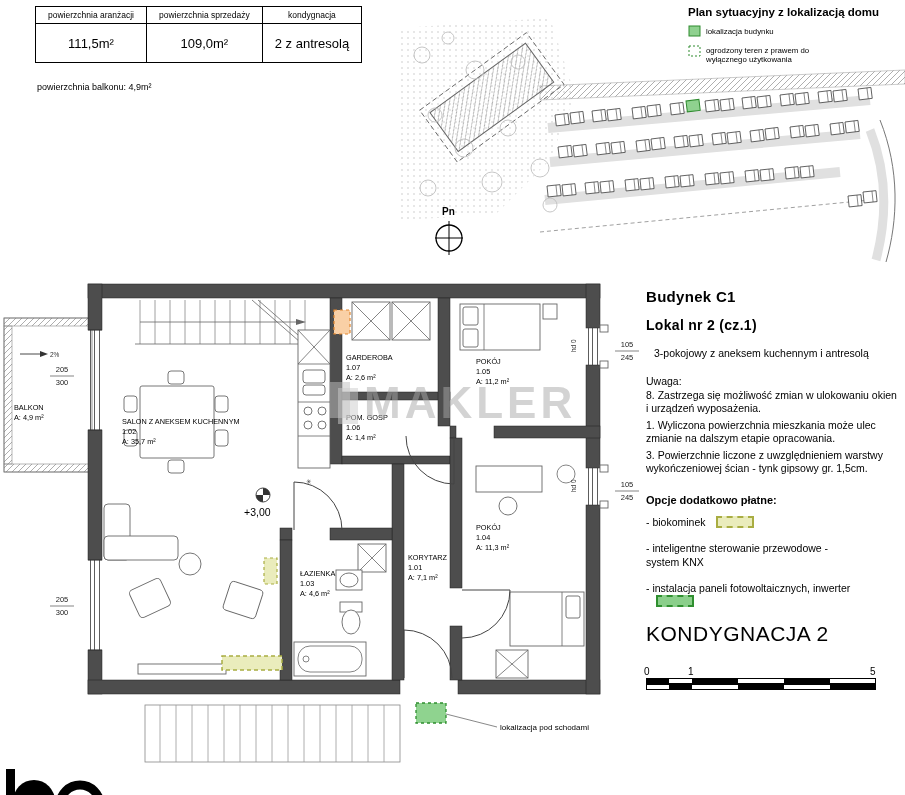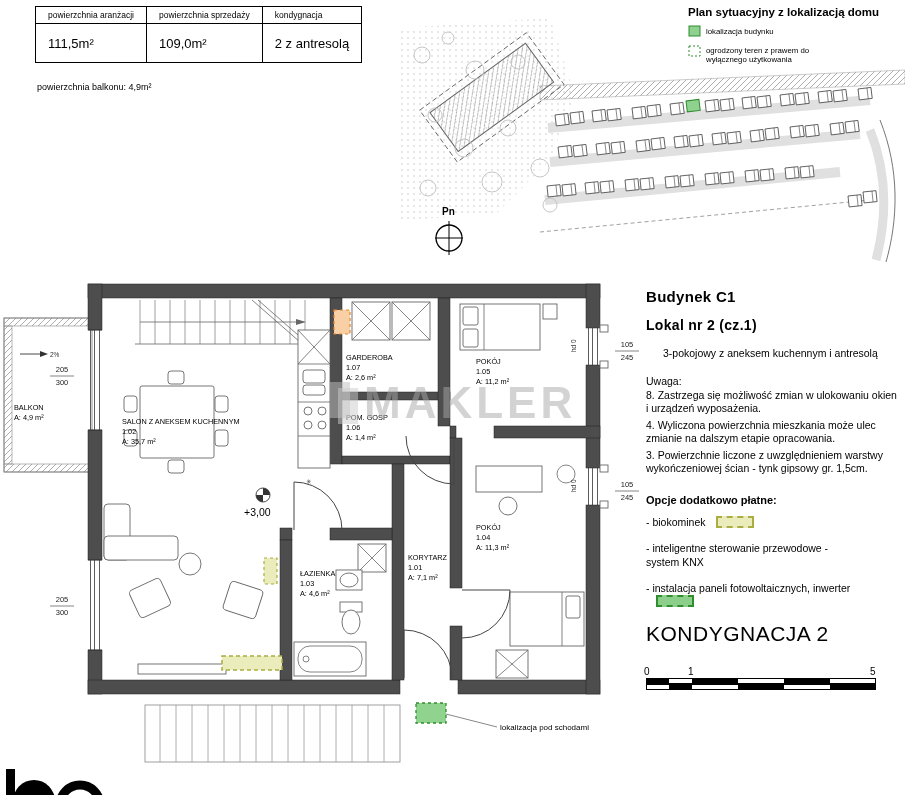--- a/index.html
+++ b/index.html
@@ -1,21 +1,21 @@
 <!DOCTYPE html>
 <html><head>
 <meta charset="utf-8">
 <style>
   html,body{margin:0;padding:0;background:#9a9a9a}
   .page{position:relative;width:905px;height:795px;background:#fff;overflow:hidden;
         font-family:"Liberation Sans","DejaVu Sans",sans-serif;color:#000}
 
   
   .spec-table{position:absolute;left:35px;top:6px;border-collapse:collapse}
-  .spec-table th,.spec-table td{border:1px solid #000;text-align:left;font-family:inherit}
+  .spec-table th,.spec-table td{border:1px solid #000;text-align:center;font-family:inherit}
   .spec-table th{font-size:8.5px;font-weight:400;padding:3px 12px;white-space:nowrap}
   .spec-table td{font-size:13px;height:38px;padding:0 12px;white-space:nowrap}
   .balcony-note{position:absolute;left:37px;top:82px;font-size:9px}
 
   
   .site-svg{position:absolute;left:400px;top:0}
   .plan-svg{position:absolute;left:0;top:268px}
   .site-svg .title{font:bold 11.5px "Liberation Sans",sans-serif}
   .site-svg .leg{font:7.8px "Liberation Sans",sans-serif}
   .site-svg .pn{font:bold 10px "Liberation Sans",sans-serif}
@@ -26,21 +26,21 @@
   .wall{fill:#4d4d4d;stroke:#222;stroke-width:.5}
   .furn{fill:#fff;stroke:#666;stroke-width:.9}
   .thin{stroke:#666;stroke-width:.8;fill:none}
   .door{stroke:#444;stroke-width:1;fill:none}
   .win{stroke:#333;stroke-width:.8}
 
   
   .details{position:absolute;left:646px;top:288px;width:256px}
   .details .bld{font-size:15px;font-weight:bold;margin:0 0 12px;letter-spacing:.3px}
   .details .unit{font-size:14px;font-weight:bold;margin:0 0 14px;letter-spacing:.3px}
-  .details .sub{font-size:10.5px;margin:0 17px 16px}
+  .details .sub{font-size:10.5px;margin:0 8px 16px}
   .details .uw{font-size:10.5px;margin:0 0 2px}
   .details .note{font-size:10.5px;line-height:1.28;margin:0 0 3px}
   .details .opt-title{font-size:11px;font-weight:bold;margin:18px 0 10px}
   .opt-row{font-size:10.5px;margin:0 0 13px;width:215px;line-height:1.28}
   .swatch{display:inline-block;width:38px;height:12px;border:2px dashed;vertical-align:-2px;margin-left:10px;box-sizing:border-box}
   .sw-orange{background:#f9d0a6;border-color:#e2862e}
   .sw-olive{background:#eaecbc;border-color:#a9ad42}
   .sw-orange2{background:#f8dcae;border-color:#d9a752}
   .sw-green{background:#8bcf8b;border-color:#2f8f2f}
   .floor-label{font-size:21px;font-weight:normal;margin:12px 0 0;letter-spacing:.5px}
@@ -484,21 +484,21 @@
       <text class="wm" x="364" y="150">MAKLER</text>
     </g>
   </svg>
 
   <div class="details">
     <p class="bld">Budynek  C1</p>
     <p class="unit">Lokal nr  2  (cz.1)</p>
     <p class="sub">3-pokojowy z aneksem kuchennym i antresolą</p>
     <p class="uw">Uwaga:</p>
     <p class="note">8. Zastrzega się możliwość zmian w ulokowaniu okien i urządzeń wyposażenia.</p>
-    <p class="note">4. Wyliczona powierzchnia mieszkania może ulec zmianie na dalszym etapie opracowania.</p>
+    <p class="note">1. Wyliczona powierzchnia mieszkania może ulec zmianie na dalszym etapie opracowania.</p>
     <p class="note">3. Powierzchnie liczone z uwzględnieniem warstwy wykończeniowej ścian - tynk gipsowy gr. 1,5cm.</p>
 
     <p class="opt-title">Opcje dodatkowo płatne:</p>
     <div class="opt-row">
       <span>- biokominek</span><span class="swatch sw-olive"></span>
     </div>
     <div class="opt-row">
       <span>- inteligentne sterowanie przewodowe - system KNX</span>
     </div>
     <div class="opt-row">

